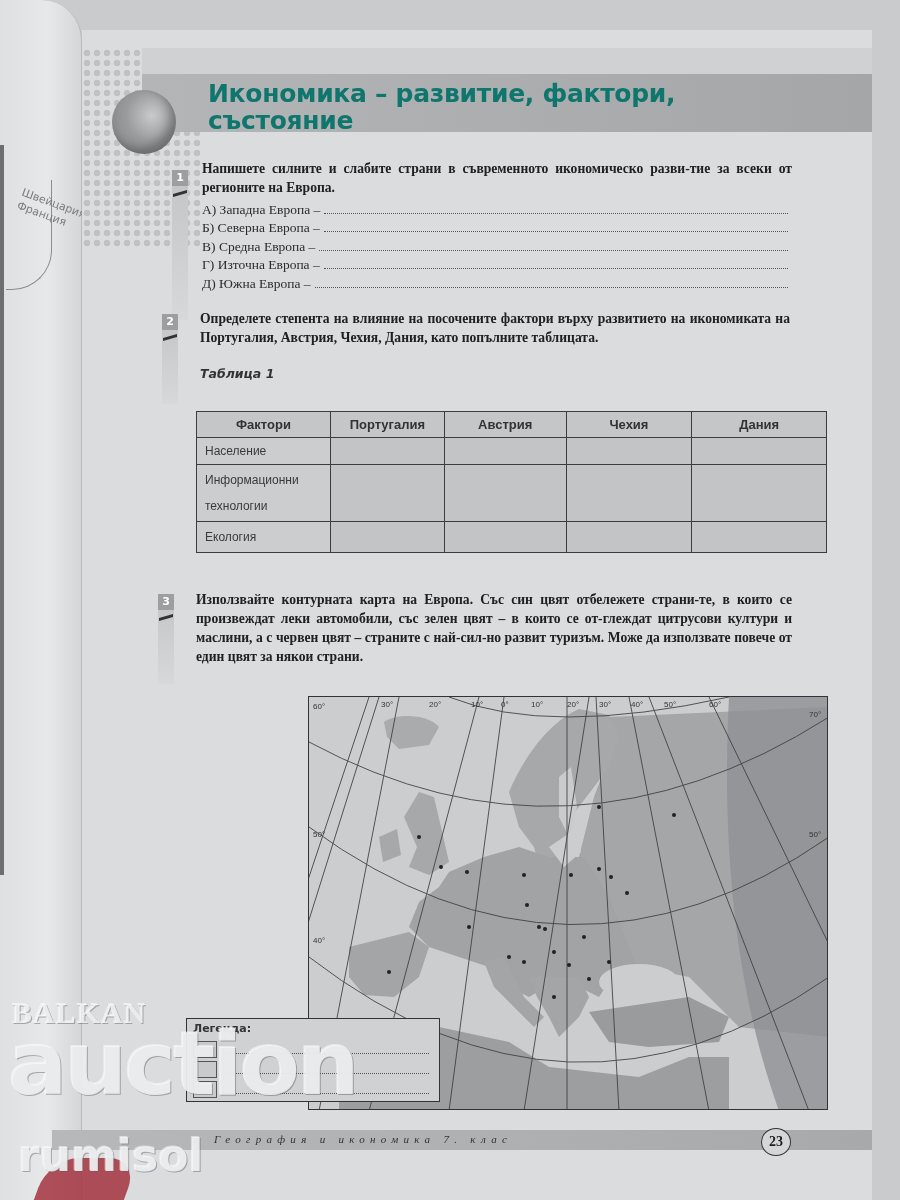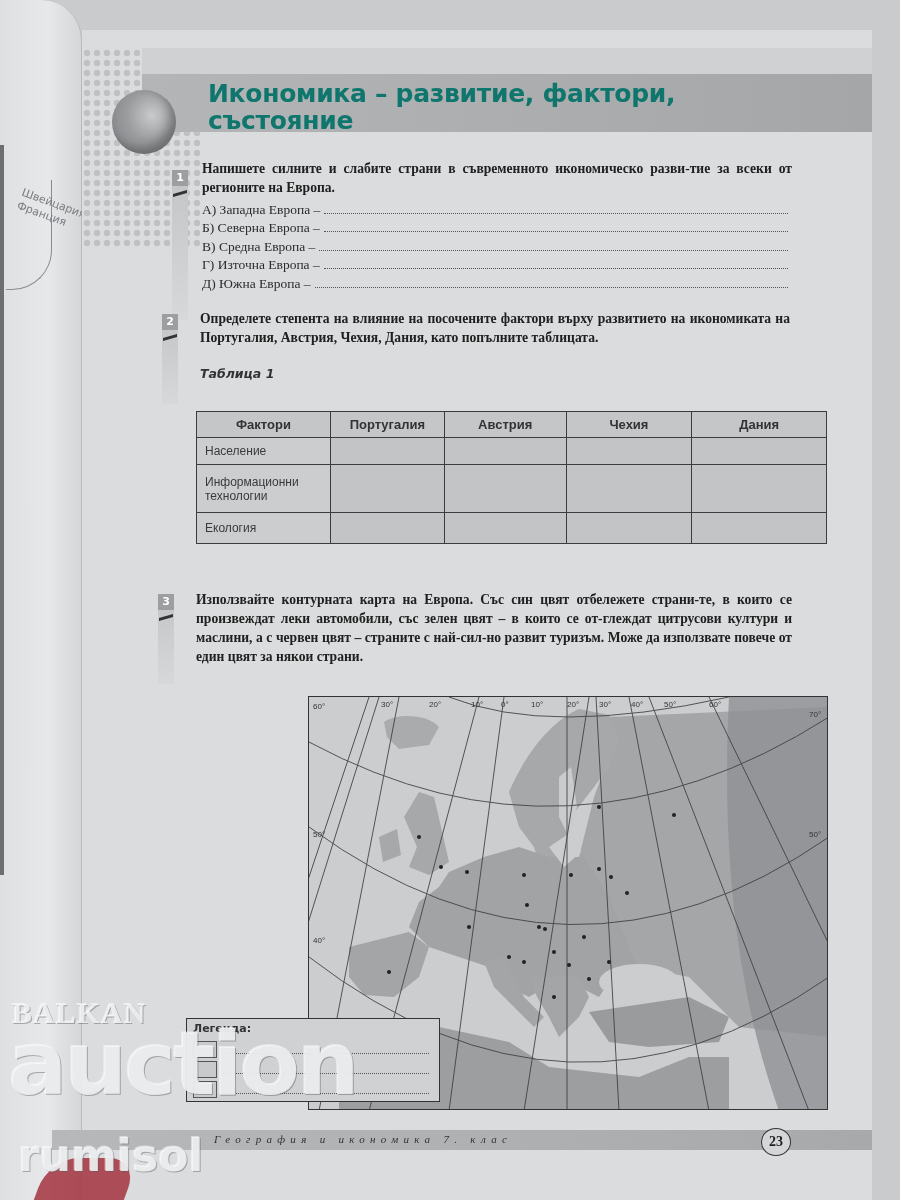--- a/index.html
+++ b/index.html
@@ -177,21 +177,21 @@
     </thead>
     <tbody>
       <tr style="height:27px">
         <td class="label">Население</td>
         <td></td>
           <td></td>
           <td></td>
           <td></td>
       </tr>
       <tr style="height:48px">
-        <td class="label" style="line-height:14px">Информационни технологии</td>
+        <td class="label" style="line-height:26px">Информационни технологии</td>
         <td></td>
           <td></td>
           <td></td>
           <td></td>
       </tr>
       <tr style="height:31px">
         <td class="label">Екология</td>
         <td></td>
           <td></td>
           <td></td>

